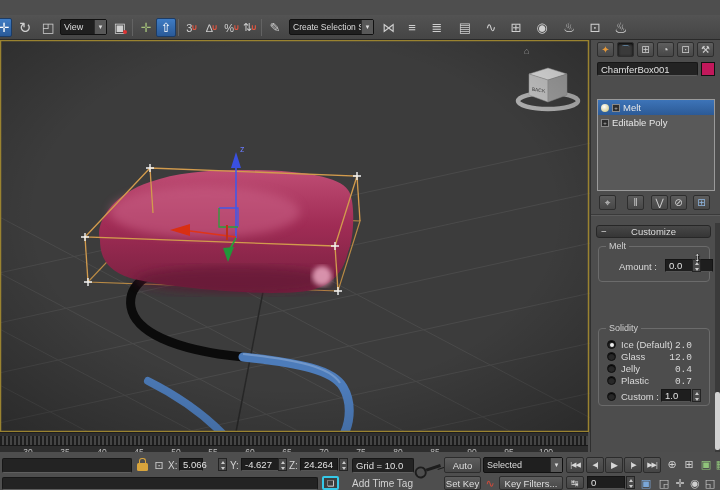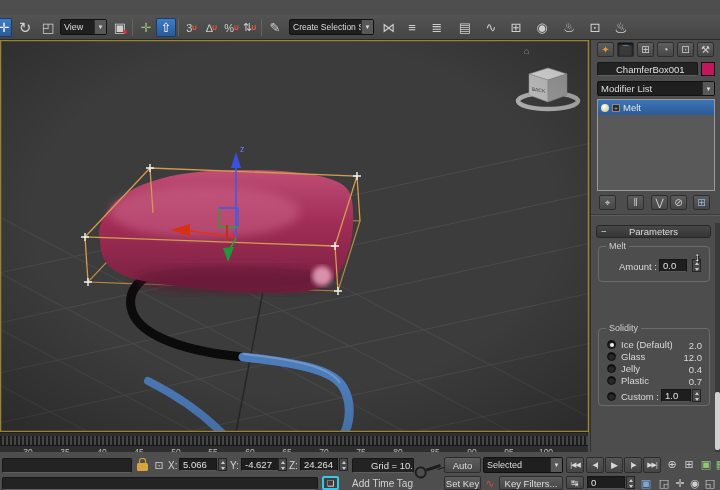--- a/index.html
+++ b/index.html
@@ -29,21 +29,21 @@
 
   
   .viewport { position:absolute; left:0; top:40px; width:590px; height:392px; background:#3c3c3c; }
 
   
   .cmdpanel { position:absolute; left:590px; top:40px; width:130px; height:412px; background:#4d4d4d; overflow:hidden; border-left:1px solid #2f2f2f; }
   .ptab { position:absolute; top:2px; width:17px; height:15px; background:linear-gradient(#5e5e5e,#474747);
     border:1px solid #2e2e2e; border-radius:2px; display:flex; align-items:center; justify-content:center; font-size:10px; color:#cfcfcf; }
   .ptab.on { background:#3a3a3a; box-shadow:inset 0 1px 3px #000; }
   .sunk { background:#232323; border:1px solid #171717; border-bottom-color:#5e5e5e; border-radius:2px;
-    color:#e0e0e0; font-size:9.5px; padding:1px 18px; white-space:nowrap; overflow:hidden; }
+    color:#e0e0e0; font-size:9.5px; padding:1px 3px; white-space:nowrap; overflow:hidden; }
   .swatch { position:absolute; border:1px solid #111; }
   .stack { position:absolute; left:6px; top:59px; width:118px; height:92px; background:#595959; border:1px solid #9a9a9a; }
   .stackrow { height:15px; display:flex; align-items:center; gap:3px; padding-left:3px; font-size:9.5px; color:#e6e6e6; }
   .stackrow.sel { background:linear-gradient(#3d74b8,#2c5a96); }
   .bulb { width:8px; height:8px; border-radius:50%; background:radial-gradient(circle at 40% 35%,#fff,#d9d29a 70%,#8a8a6a); }
   .modbox { width:8px; height:8px; background:#2d2d2d; border:1px solid #8a8a8a; font-size:6px; color:#bbb; line-height:7px; text-align:center; }
   .stkbtn { position:absolute; top:155px; width:17px; height:15px; display:flex; align-items:center; justify-content:center;
     font-size:10px; color:#cfcfcf; background:linear-gradient(#5c5c5c,#474747); border:1px solid #2e2e2e; border-radius:2px; }
   .pdivider { position:absolute; left:0; top:174px; width:100%; height:2px; background:#3a3a3a; border-bottom:1px solid #5c5c5c; }
   .rollout { position:absolute; left:5px; top:185px; width:115px; height:13px; background:linear-gradient(#474747,#363636);
@@ -53,21 +53,21 @@
   .grp .legend { position:absolute; top:-6px; left:7px; background:#4d4d4d; padding:0 3px; font-size:9px; color:#cfcfcf; line-height:10px; }
   .prow { position:absolute; font-size:9.5px; color:#dadada; height:13px; display:flex; align-items:center; }
   .nfield { position:absolute; background:#1e1e1e; border:1px solid #141414; border-bottom-color:#555; color:#e2e2e2;
     font-size:9.5px; padding:0 3px; height:13px; line-height:12px; }
   .spin { position:absolute; width:9px; height:13px; background:#4a4a4a; border:1px solid #242424; }
   .spin::before { content:""; position:absolute; top:2px; left:1.5px; border-left:2.5px solid transparent; border-right:2.5px solid transparent; border-bottom:3.5px solid #c9c9c9; }
   .spin::after { content:""; position:absolute; top:7.5px; left:1.5px; border-left:2.5px solid transparent; border-right:2.5px solid transparent; border-top:3.5px solid #c9c9c9; }
   .radio { display:inline-block; width:9px; height:9px; border-radius:50%; background:#282828; border:1px solid #101010; box-shadow:inset 0 1px 1px #000; }
   .radio.on::after { content:""; display:block; width:4px; height:4px; margin:2px; border-radius:50%; background:#ececec; }
   .chk { display:inline-block; width:9px; height:9px; background:#282828; border:1px solid #101010; }
-  .pval { position:absolute; right:7px; font-size:9.5px; color:#dadada; }
+  .pval { position:absolute; right:17px; font-size:9.5px; color:#dadada;font-family:Liberation Mono, monospace; }
   .pscroll { position:absolute; right:0; top:183px; width:5px; height:229px; background:#3a3a3a; }
   .pscroll .thumb { position:absolute; left:0; top:169px; width:5px; height:58px; background:#d2d2d2; border-radius:2px; }
 
   
   .ruler { position:absolute; left:0; top:432px; width:588px; height:24px; background:#2e2e2e; border-top:1px solid #1e1e1e; }
   .ruler .ticks { position:absolute; left:0; top:3px; width:100%; height:10px;
     background:repeating-linear-gradient(90deg,#1d1d1d 0 2px,#454545 2px 4px); border-bottom:1px solid #181818; }
   .tlabel { position:absolute; top:14px; transform:translateX(-50%); font-size:8.5px; color:#bdbdbd; }
 
   
@@ -230,50 +230,50 @@
     <span class="ptab" style="left:6px;color:#e6993a">✦</span>
     <span class="ptab on" style="left:26px;color:#7db7e8">⌒</span>
     <span class="ptab" style="left:46px">⊞</span>
     <span class="ptab" style="left:66px">◔</span>
     <span class="ptab" style="left:86px">⊡</span>
     <span class="ptab" style="left:106px">⚒</span>
 
     <div class="sunk" style="position:absolute;left:6px;top:22px;width:101px;height:14px">ChamferBox001</div>
     <div class="swatch" style="left:110px;top:22px;width:14px;height:14px;background:#c2185b"></div>
 
-    <div class="combo" style="left:6px;top:41px;width:118px;height:15px">
-      <span class="t" style="font-size:9.5px">Modifier List</span>
-      <span class="arr">▼</span>
-    </div>
 
     <div class="stack">
       <div class="stackrow sel">
         <span class="bulb"></span>
         <span class="modbox">+</span>
         <span>Melt</span>
       </div>
+      <div class="stackrow">
+        <span class="modbox">+</span>
+        <span>Editable Poly</span>
+      </div>
     </div>
 
     <span class="stkbtn" style="left:8px">⌖</span>
     <span class="stkbtn" style="left:36px">‖</span>
     <span class="stkbtn" style="left:60px">⋁</span>
     <span class="stkbtn" style="left:79px">⊘</span>
     <span class="stkbtn" style="left:102px;color:#8fb6e0">⊞</span>
 
     <div class="pdivider"></div>
 
     <div class="rollout">
       <span class="minus">−</span>
-      <span>Parameters</span>
+      <span>Customize</span>
     </div>
 
     <div class="grp" style="top:206px;height:36px">
       <span class="legend">Melt</span>
       <div class="prow" style="left:14px;top:13px;width:44px;justify-content:flex-end">Amount :</div>
-      <div class="nfield" style="left:60px;top:12px;width:28px">0.0</div>
+      <div class="nfield" style="left:66px;top:12px;width:48px">0.0</div>
       <span class="spin" style="left:93px;top:12px"></span>
     </div>
 
 
     <div class="grp" style="top:288px;height:78px">
       <span class="legend">Solidity</span>
       <div class="prow" style="left:8px;top:9px;gap:5px">
         <span class="radio on"></span>
         <span>Ice (Default)</span>
       </div>
@@ -327,21 +327,21 @@
     <span class="tlabel" style="left:509px">95</span>
     <span class="tlabel" style="left:546px">100</span>
   </div>
 
   <div class="bottom">
 
     <div class="sunk" style="position:absolute;left:2px;top:6px;width:130px;height:15px"></div>
     <span class="lock" style="left:137px;top:11px"></span>
     <span class="navic" style="left:151px;top:6px">⊡</span>
     <span class="blabel" style="left:168px;top:8px">X:</span>
-    <div class="nfield" style="left:179px;top:6px;width:38px">5.066</div>
+    <div class="nfield" style="left:179px;top:6px;width:24px">5.066</div>
     <span class="spin" style="left:218px;top:6px"></span>
     <span class="blabel" style="left:230px;top:8px">Y:</span>
     <div class="nfield" style="left:241px;top:6px;width:40px">-4.627</div>
     <span class="spin" style="left:278px;top:6px"></span>
     <span class="blabel" style="left:289px;top:8px">Z:</span>
     <div class="nfield" style="left:300px;top:6px;width:38px">24.264</div>
     <span class="spin" style="left:339px;top:6px"></span>
     <div class="sunk" style="position:absolute;left:352px;top:6px;width:62px;height:15px">Grid = 10.0</div>
     <span class="bigkey" style="left:414px;top:10px"></span>
     <div class="bbtn" style="left:444px;top:5px;width:37px;height:16px;line-height:15px">Auto Key</div>

